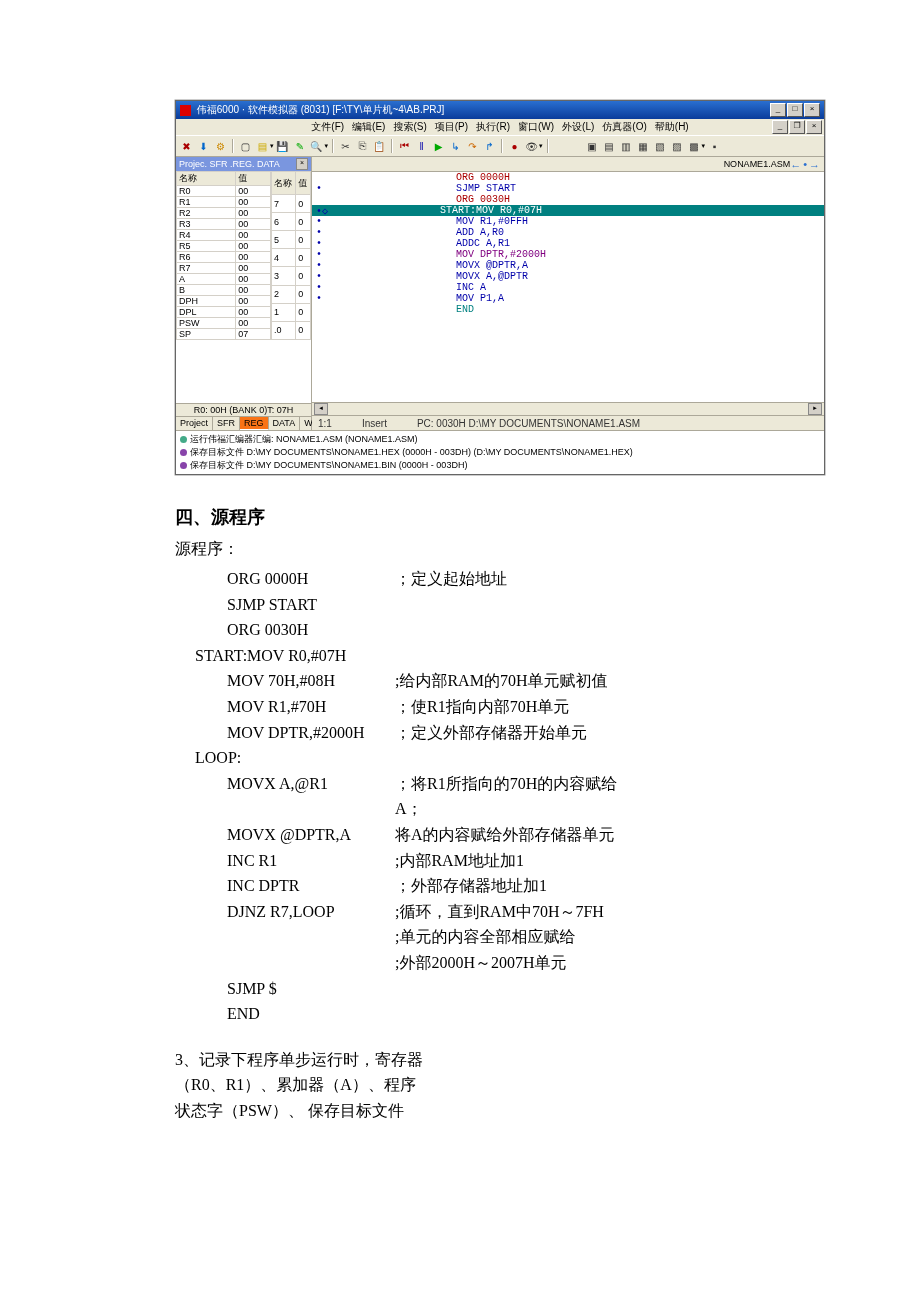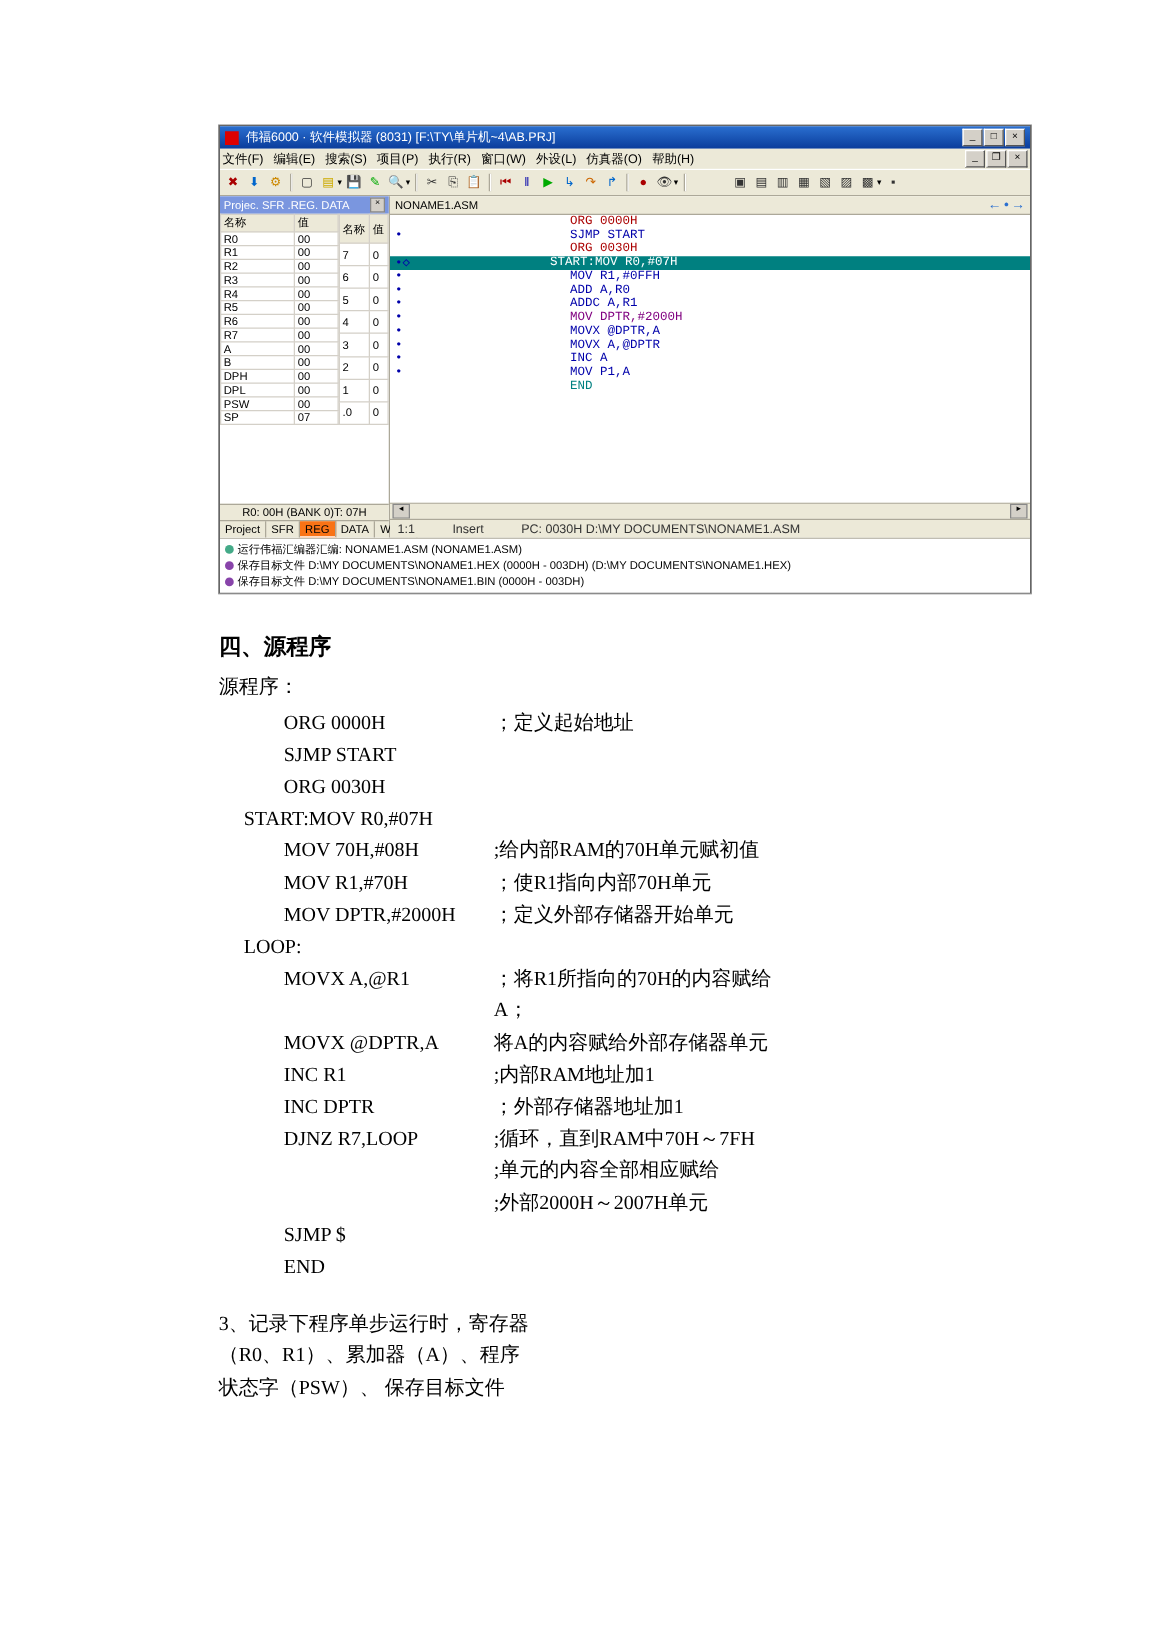--- a/index.html
+++ b/index.html
@@ -40,20 +40,21 @@
   .win-buttons { display: flex; gap: 1px; }
   .win-btn {
     width: 14px; height: 12px; background: #d4d0c8; border: 1px solid #fff;
     border-right-color: #555; border-bottom-color: #555;
     font-size: 8px; text-align: center; line-height: 10px; color: #000;
   }
   .menubar {
     background: #ece9d8; color: #000; padding: 1px 2px;
     display: flex; gap: 8px; height: 14px; align-items: center;
     position: relative;
+    justify-content: center;
   }
   .menubar .mdi-btns { position:absolute; right:2px; display:flex; gap:1px;}
   .menu-item { cursor: default; white-space: nowrap; }
   .toolbar {
     background: #ece9d8; border-top: 1px solid #fff; border-bottom: 1px solid #aca899;
     display: flex; align-items: center; gap: 2px; padding: 1px 3px; height: 18px;
   }
   .tbtn {
     width: 15px; height: 15px; display: inline-flex; align-items:center; justify-content:center;
     font-size: 10px; color: #333;
@@ -88,21 +89,21 @@
   .left-tabs {
     display:flex; font-size:9px; background:#ece9d8; border-top:1px solid #aca899;
   }
   .left-tab {
     padding:1px 4px; border-right:1px solid #aca899; cursor:default;
   }
   .left-tab.active { background:#f97316; border-bottom:1px solid #fff; }
   .right-panel { flex:1; display:flex; flex-direction:column; min-width:0;}
   .doc-title {
     background:#ece9d8; font-size:9px; padding:1px 4px; border-bottom:1px solid #aca899;
-    display:flex; justify-content:space-between; align-items:center; height:12px;
+    display:flex; justify-content:flex-end; align-items:center; height:12px;
   }
   .nav-arrows { color:#2a6fd0; font-size:11px; display:flex; gap:2px;}
   .code-area {
     font-family: "Courier New", monospace; font-size: 10px;
     padding: 0; background:#fff; height: 230px; overflow:hidden; position:relative;
   }
   .code-line { display:flex; align-items:center; height:11px; white-space:pre; }
   .gutter { width:30px; display:inline-flex; gap:2px; padding-left:4px; color:#00a;}
   .codecol { padding-left: 110px; }
   .code-line.hl { background:#008080; color:#fff; }

